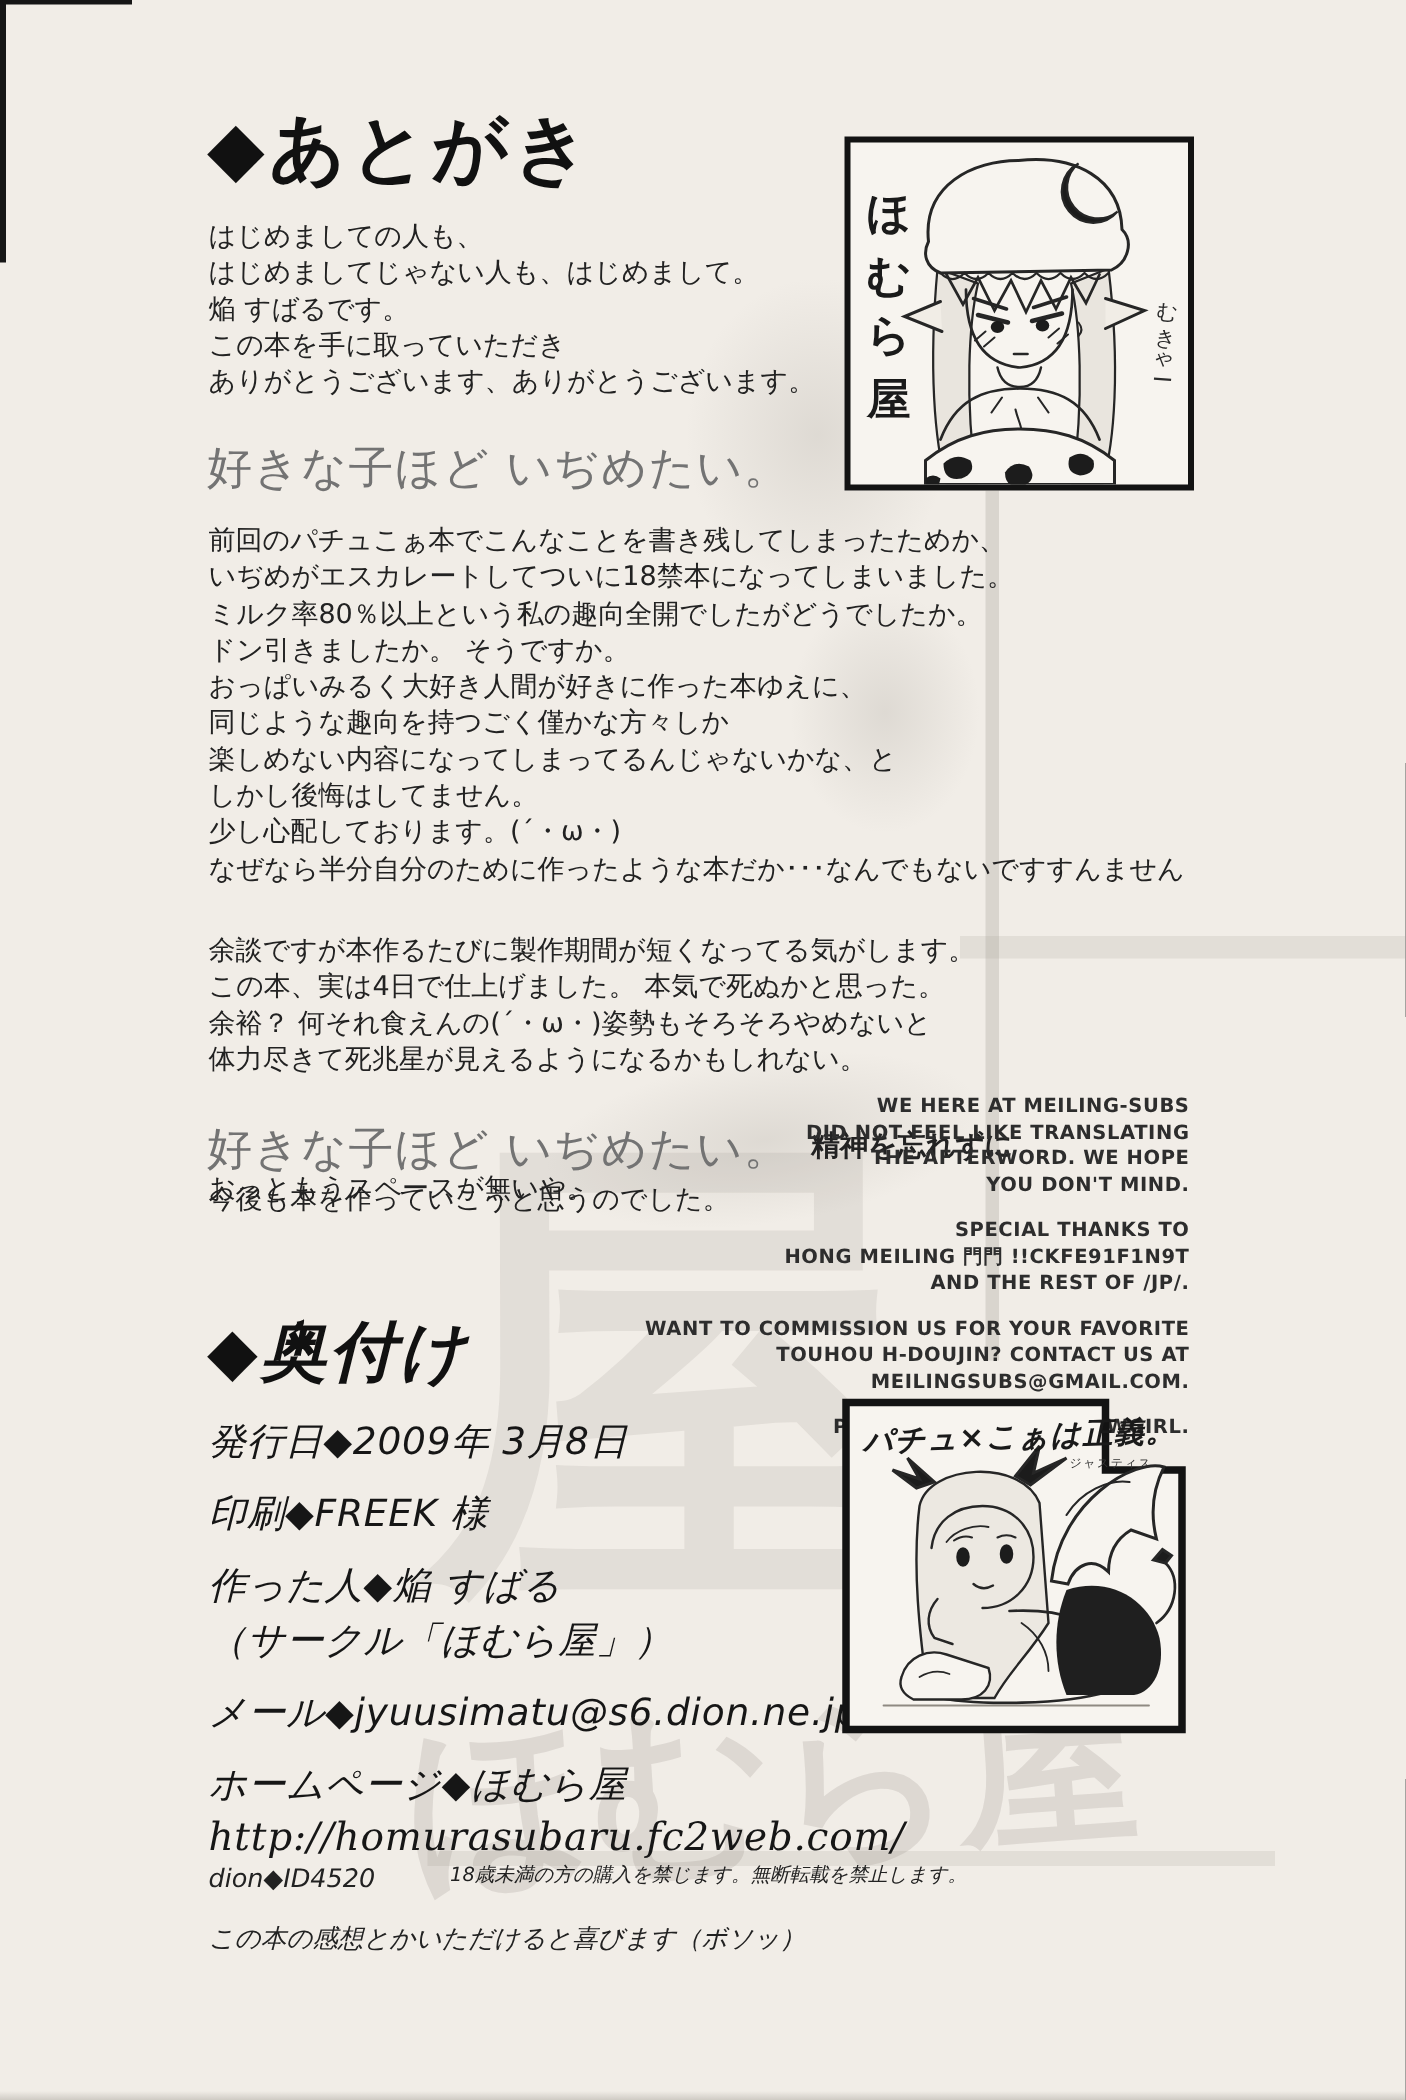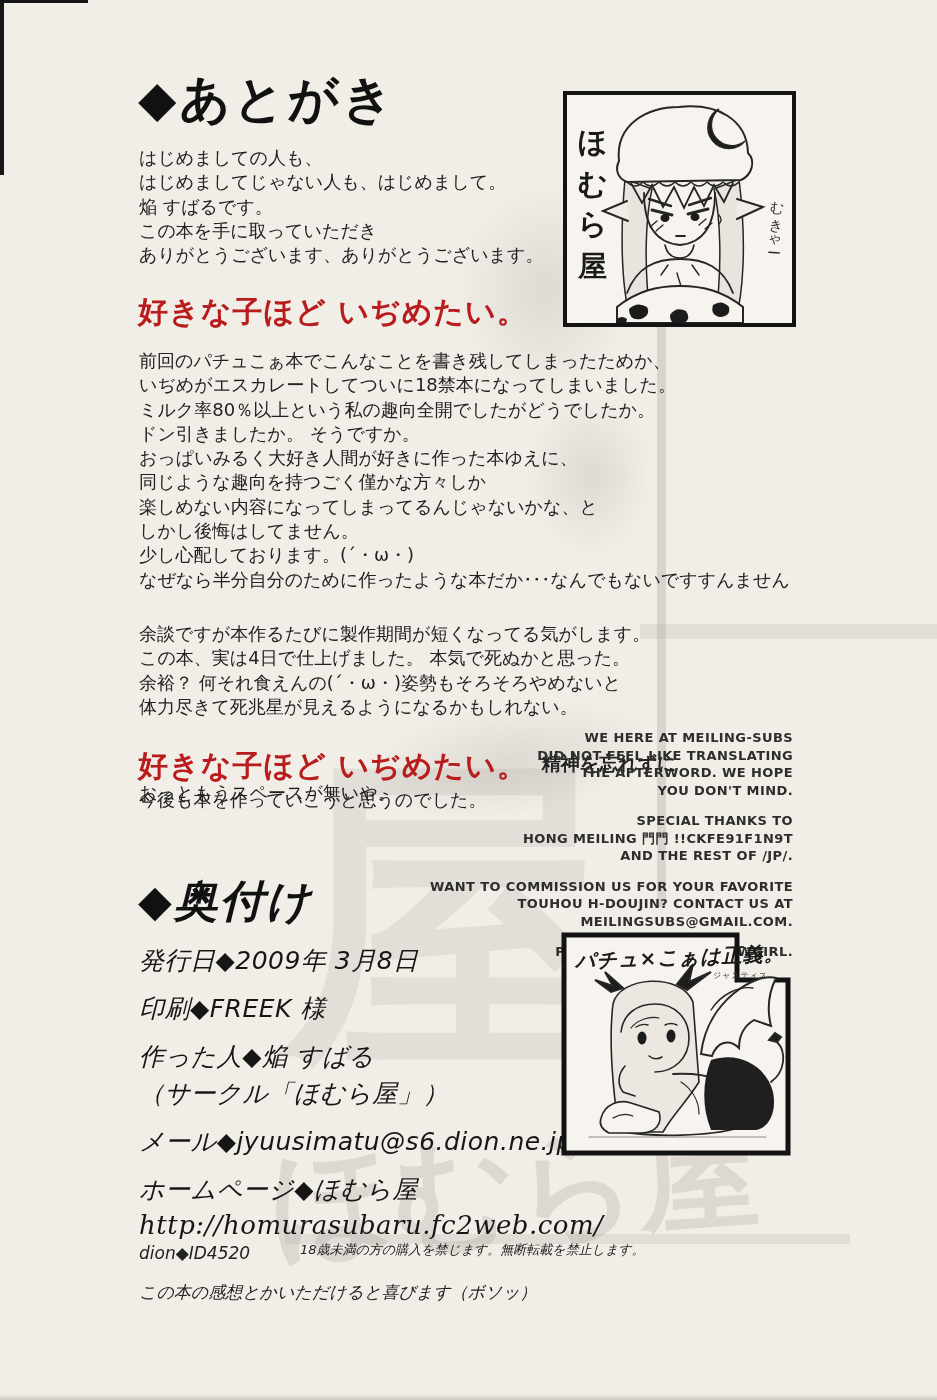--- a/index.html
+++ b/index.html
@@ -4,21 +4,21 @@
 <style>
   html,body{margin:0;padding:0;background:#6b6b6b;}
   .page{
     position:relative;width:937px;height:1400px;margin:0 auto;
     background:#f1ede7;overflow:hidden;
     font-family:"DejaVu Sans",sans-serif;color:#1d1d1d;
   }
   .abs{position:absolute;}
   
   .h-big{font-size:50px;font-weight:bold;letter-spacing:3px;color:#111;white-space:nowrap;}
-  .h-mid{font-size:30px;font-weight:bold;letter-spacing:1px;color:#b91c1c;white-space:nowrap;}
+  .h-mid{font-size:30px;font-weight:normal;letter-spacing:1px;color:#737373;white-space:nowrap;}
   .h-colophon{font-size:44px;font-weight:bold;font-style:italic;letter-spacing:2px;color:#111;white-space:nowrap;}
   
   .jp p{margin:0;font-size:18px;line-height:24.3px;color:#222;white-space:pre;}
   .closing-small{font-size:19px;font-weight:bold;color:#222;margin-left:14px;vertical-align:6px;}
   
   .en{text-align:right;font-size:13px;line-height:17.5px;letter-spacing:.4px;color:#2d2d2d;font-weight:bold;}
   .en .blk{margin-bottom:13px;}
   .en p{margin:0;white-space:pre;}
   
   .colophon p{margin:0 0 15px 0;font-size:25px;font-style:italic;letter-spacing:.5px;color:#161616;white-space:pre;}

